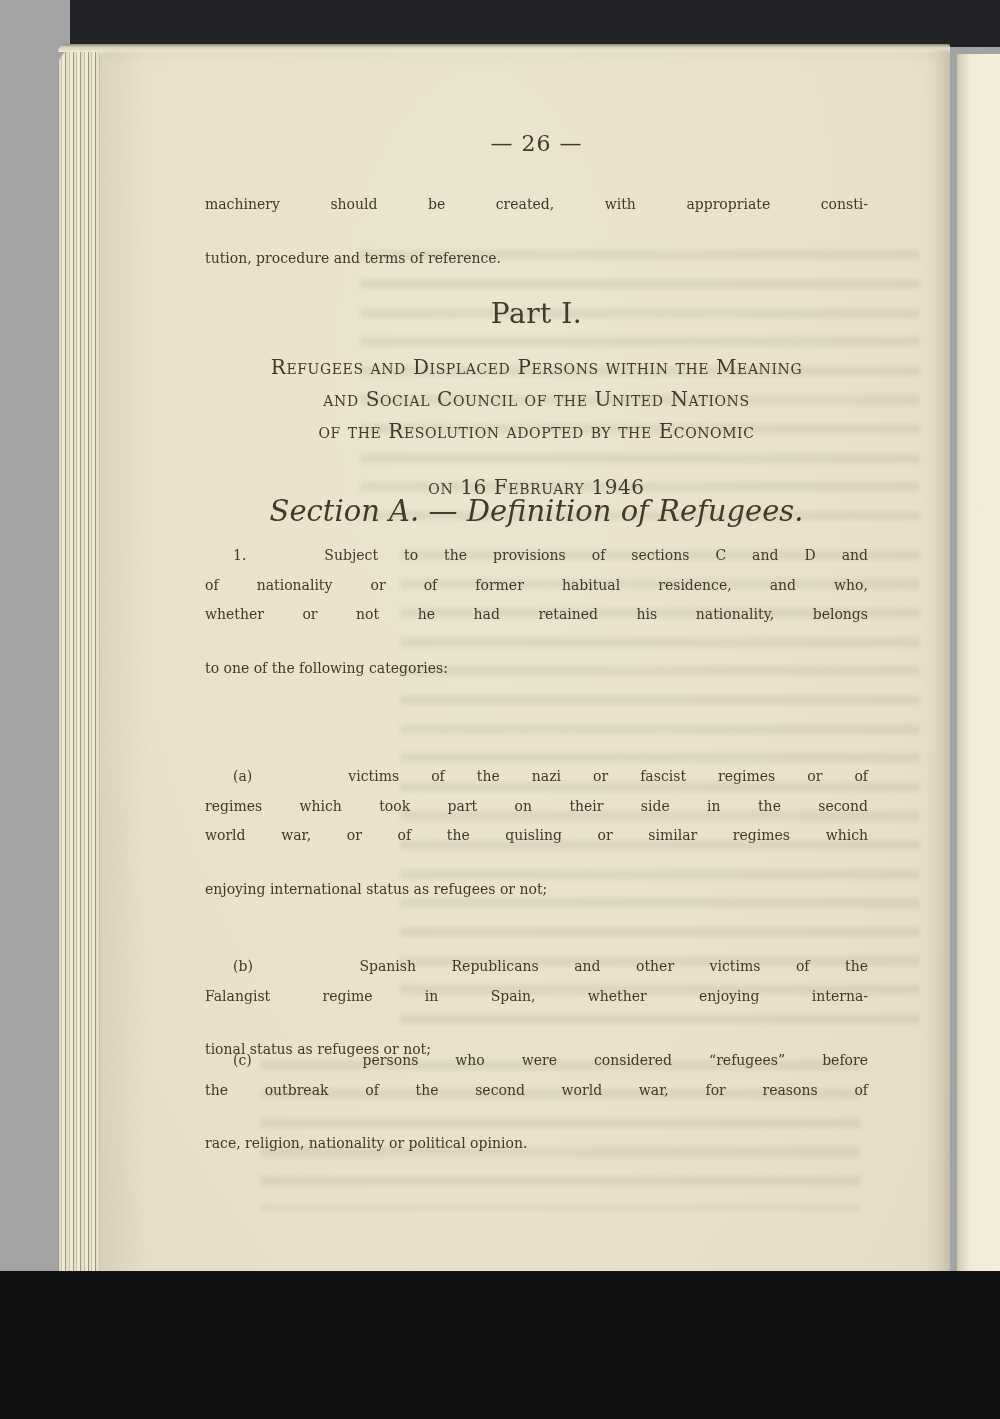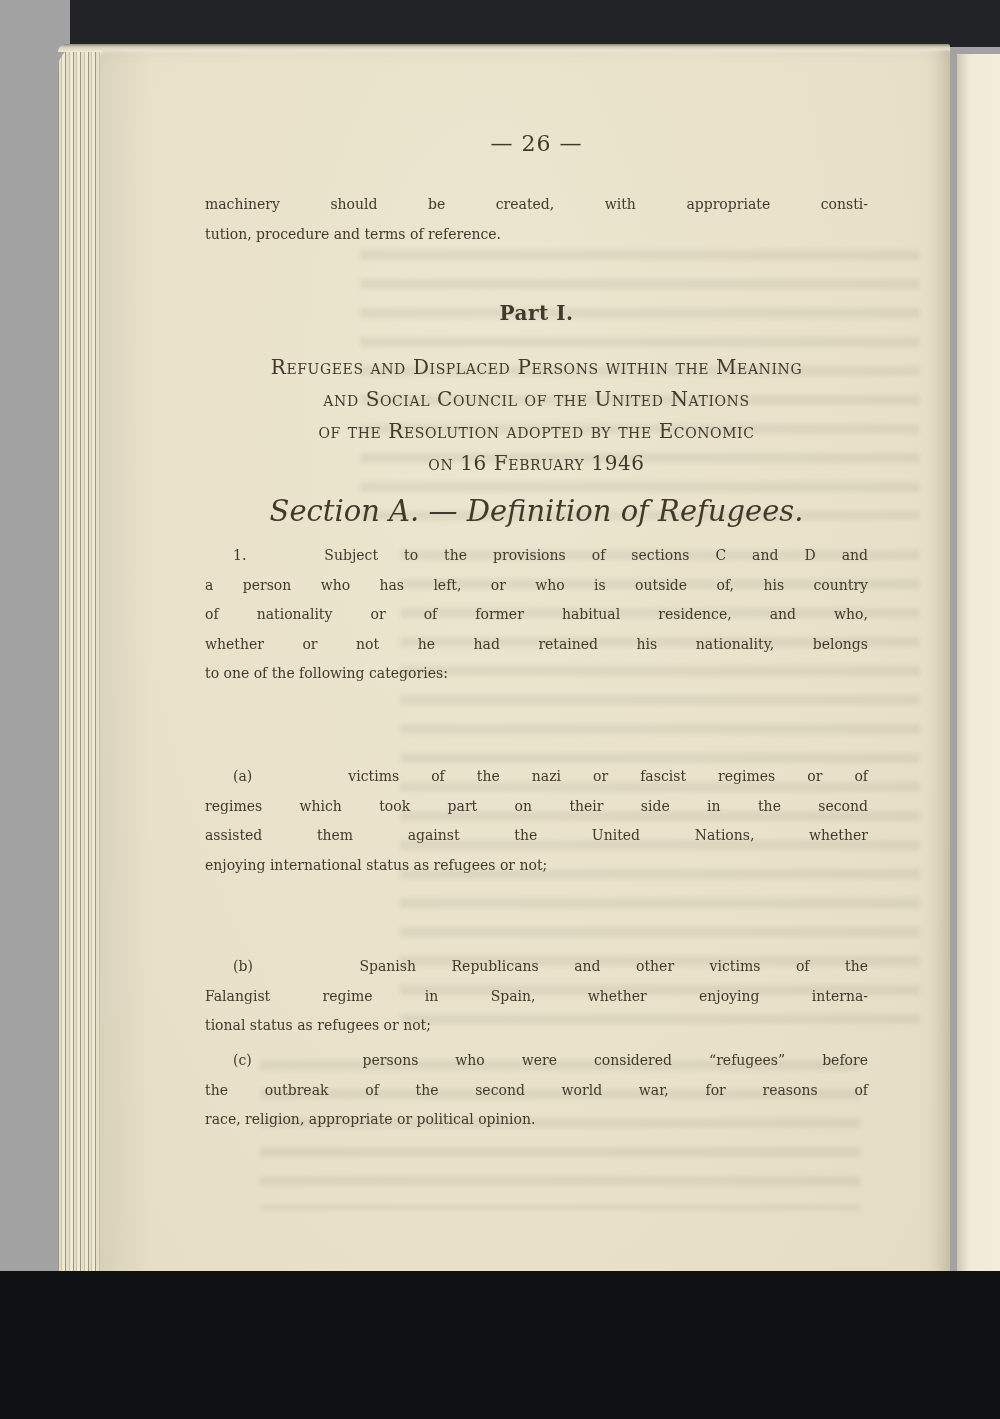--- a/index.html
+++ b/index.html
@@ -44,27 +44,27 @@
   }
   .ghost1 { left:260px; top:200px; width:560px; height:270px; }
   .ghost2 { left:300px; top:500px; width:520px; height:480px; }
   .ghost3 { left:160px; top:1010px; width:600px; height:150px; }
 
   .block {
     position:absolute; left:105px; width:663px;
     color:#42392c; font-size:14px; line-height:29.5px;
   }
   .tline { text-align:justify; text-align-last:justify; }
-  .tline.last { text-align:justify; text-align-last:left; }
+  .tline.last { text-align:justify; text-align-last:left;margin-top:24px; }
   .indent .tline:first-child { text-indent:28px; }
   .center .tline, .center-text { text-align:center; text-align-last:center; white-space:nowrap; }
 
   .pageno   { top:79px; font-size:22px; letter-spacing:1px; }
   .intro    { top:140px; }
-  .part-h   { top:249px; font-size:20px; font-weight:bold; letter-spacing:0.5px;text-align:center; }
+  .part-h   { top:249px; font-size:28px; font-weight:normal; letter-spacing:0.5px;text-align:center; }
   .title-h  { top:301px; font-size:20px; line-height:32px; font-variant:small-caps; letter-spacing:0.6px; }
   .sect-h   { top:447px; font-size:29px; font-style:italic; }
   .para1    { top:491px; }
   .item-a   { top:712px; }
   .item-b   { top:902px; }
   .item-c   { top:996px; }
 </style>
 </head>
 <body>
 
@@ -94,40 +94,39 @@
         <div class="tline">Refugees and Displaced Persons within the Meaning</div>
         <div class="tline">and Social Council of the United Nations</div>
         <div class="tline">of the Resolution adopted by the Economic</div>
         <div class="tline last">on 16 February 1946</div>
       </div>
 
     <div class="block sect-h center-text">Section A. — Definition of Refugees.</div>
 
     <div class="block para1 indent">
         <div class="tline">1.&nbsp;&nbsp;&nbsp;Subject to the provisions of sections C and D and</div>
-        <div class="tline">a person who has left, or who is outside of, his country</div>
         <div class="tline">of nationality or of former habitual residence, and who,</div>
         <div class="tline">whether or not he had retained his nationality, belongs</div>
         <div class="tline last">to one of the following categories:</div>
       </div>
 
     <div class="block item-a indent">
         <div class="tline">(a)&nbsp;&nbsp;&nbsp;victims of the nazi or fascist regimes or of</div>
         <div class="tline">regimes which took part on their side in the second</div>
-        <div class="tline">assisted them against the United Nations, whether</div>
+        <div class="tline">world war, or of the quisling or similar regimes which</div>
         <div class="tline last">enjoying international status as refugees or not;</div>
       </div>
 
     <div class="block item-b indent">
         <div class="tline">(b)&nbsp;&nbsp;&nbsp;Spanish Republicans and other victims of the</div>
         <div class="tline">Falangist regime in Spain, whether enjoying interna-</div>
         <div class="tline last">tional status as refugees or not;</div>
       </div>
 
     <div class="block item-c indent">
         <div class="tline">(c)&nbsp;&nbsp;&nbsp;persons who were considered “refugees” before</div>
         <div class="tline">the outbreak of the second world war, for reasons of</div>
-        <div class="tline last">race, religion, appropriate or political opinion.</div>
+        <div class="tline last">race, religion, nationality or political opinion.</div>
       </div>
   </div>
 
   <div class="page-right-strip"></div>
 </div>
 
 </body></html>

